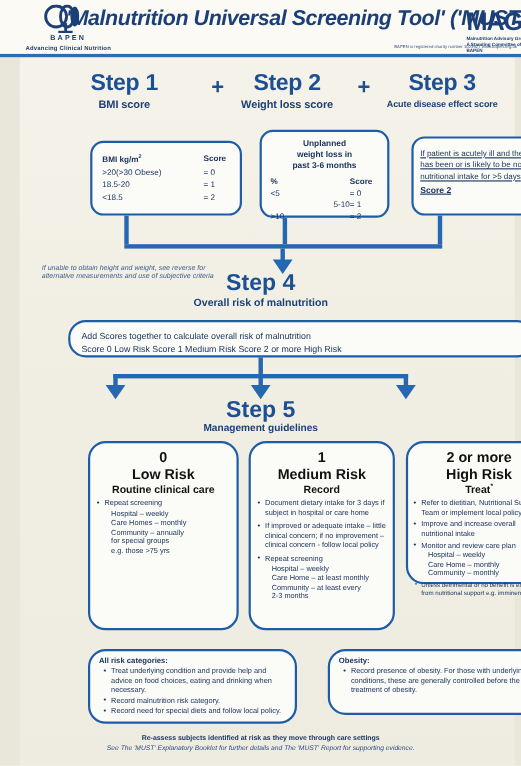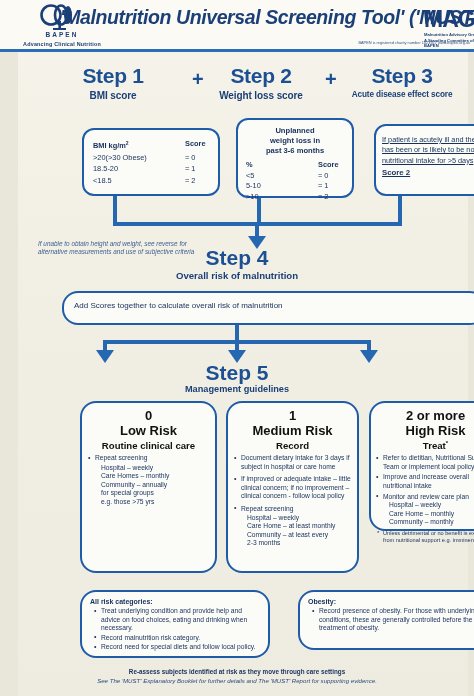--- a/index.html
+++ b/index.html
@@ -247,21 +247,21 @@
     </div>
     <div class="b2-tbl">
       <div class="row hdr" style="display:flex;justify-content:space-between;font-weight:bold;">
         <div>%</div>
         <div style="width:26px;">Score</div>
       </div>
       <div class="row" style="display:flex;justify-content:space-between;">
         <div>&lt;5</div>
         <div style="width:26px;">= 0</div>
       </div>
-      <div class="row" style="display:flex;justify-content:space-between;">
+      <div class="row" style="display:flex;justify-content:flex-end;">
         <div>5-10</div>
         <div style="width:26px;">= 1</div>
       </div>
       <div class="row" style="display:flex;justify-content:space-between;">
         <div>&gt;10</div>
         <div style="width:26px;">= 2</div>
       </div>
     </div>
   </div>
 
@@ -282,20 +282,21 @@
   <div class="note">If unable to obtain height and weight, see reverse for alternative measurements and use of subjective criteria</div>
 
   <div class="s4wrap">
     <div class="s4-big">Step 4</div>
     <div class="s4-sub">Overall risk of malnutrition</div>
   </div>
 
   <div class="rbox soft" style="left:26px;top:291px;width:424px;height:34px;">
     <div class="s4-box-text">
       <span>Add Scores together to calculate overall risk of malnutrition</span><br>
+      <span>Score 0 Low Risk   Score 1 Medium Risk   Score 2 or more High Risk</span>
     </div>
   </div>
 
   <div class="ln" style="left:235px;top:325px;width:4px;height:15px;"></div>
   <div class="ln" style="left:103px;top:340px;width:268px;height:4px;"></div>
   <div class="ln" style="left:103px;top:340px;width:4px;height:12px;"></div>
   <div class="ln" style="left:235px;top:340px;width:4px;height:12px;"></div>
   <div class="ln" style="left:367px;top:340px;width:4px;height:12px;"></div>
   <div class="arrow-dn" style="left:96px;top:350px;"></div>
   <div class="arrow-dn" style="left:228px;top:350px;"></div>

